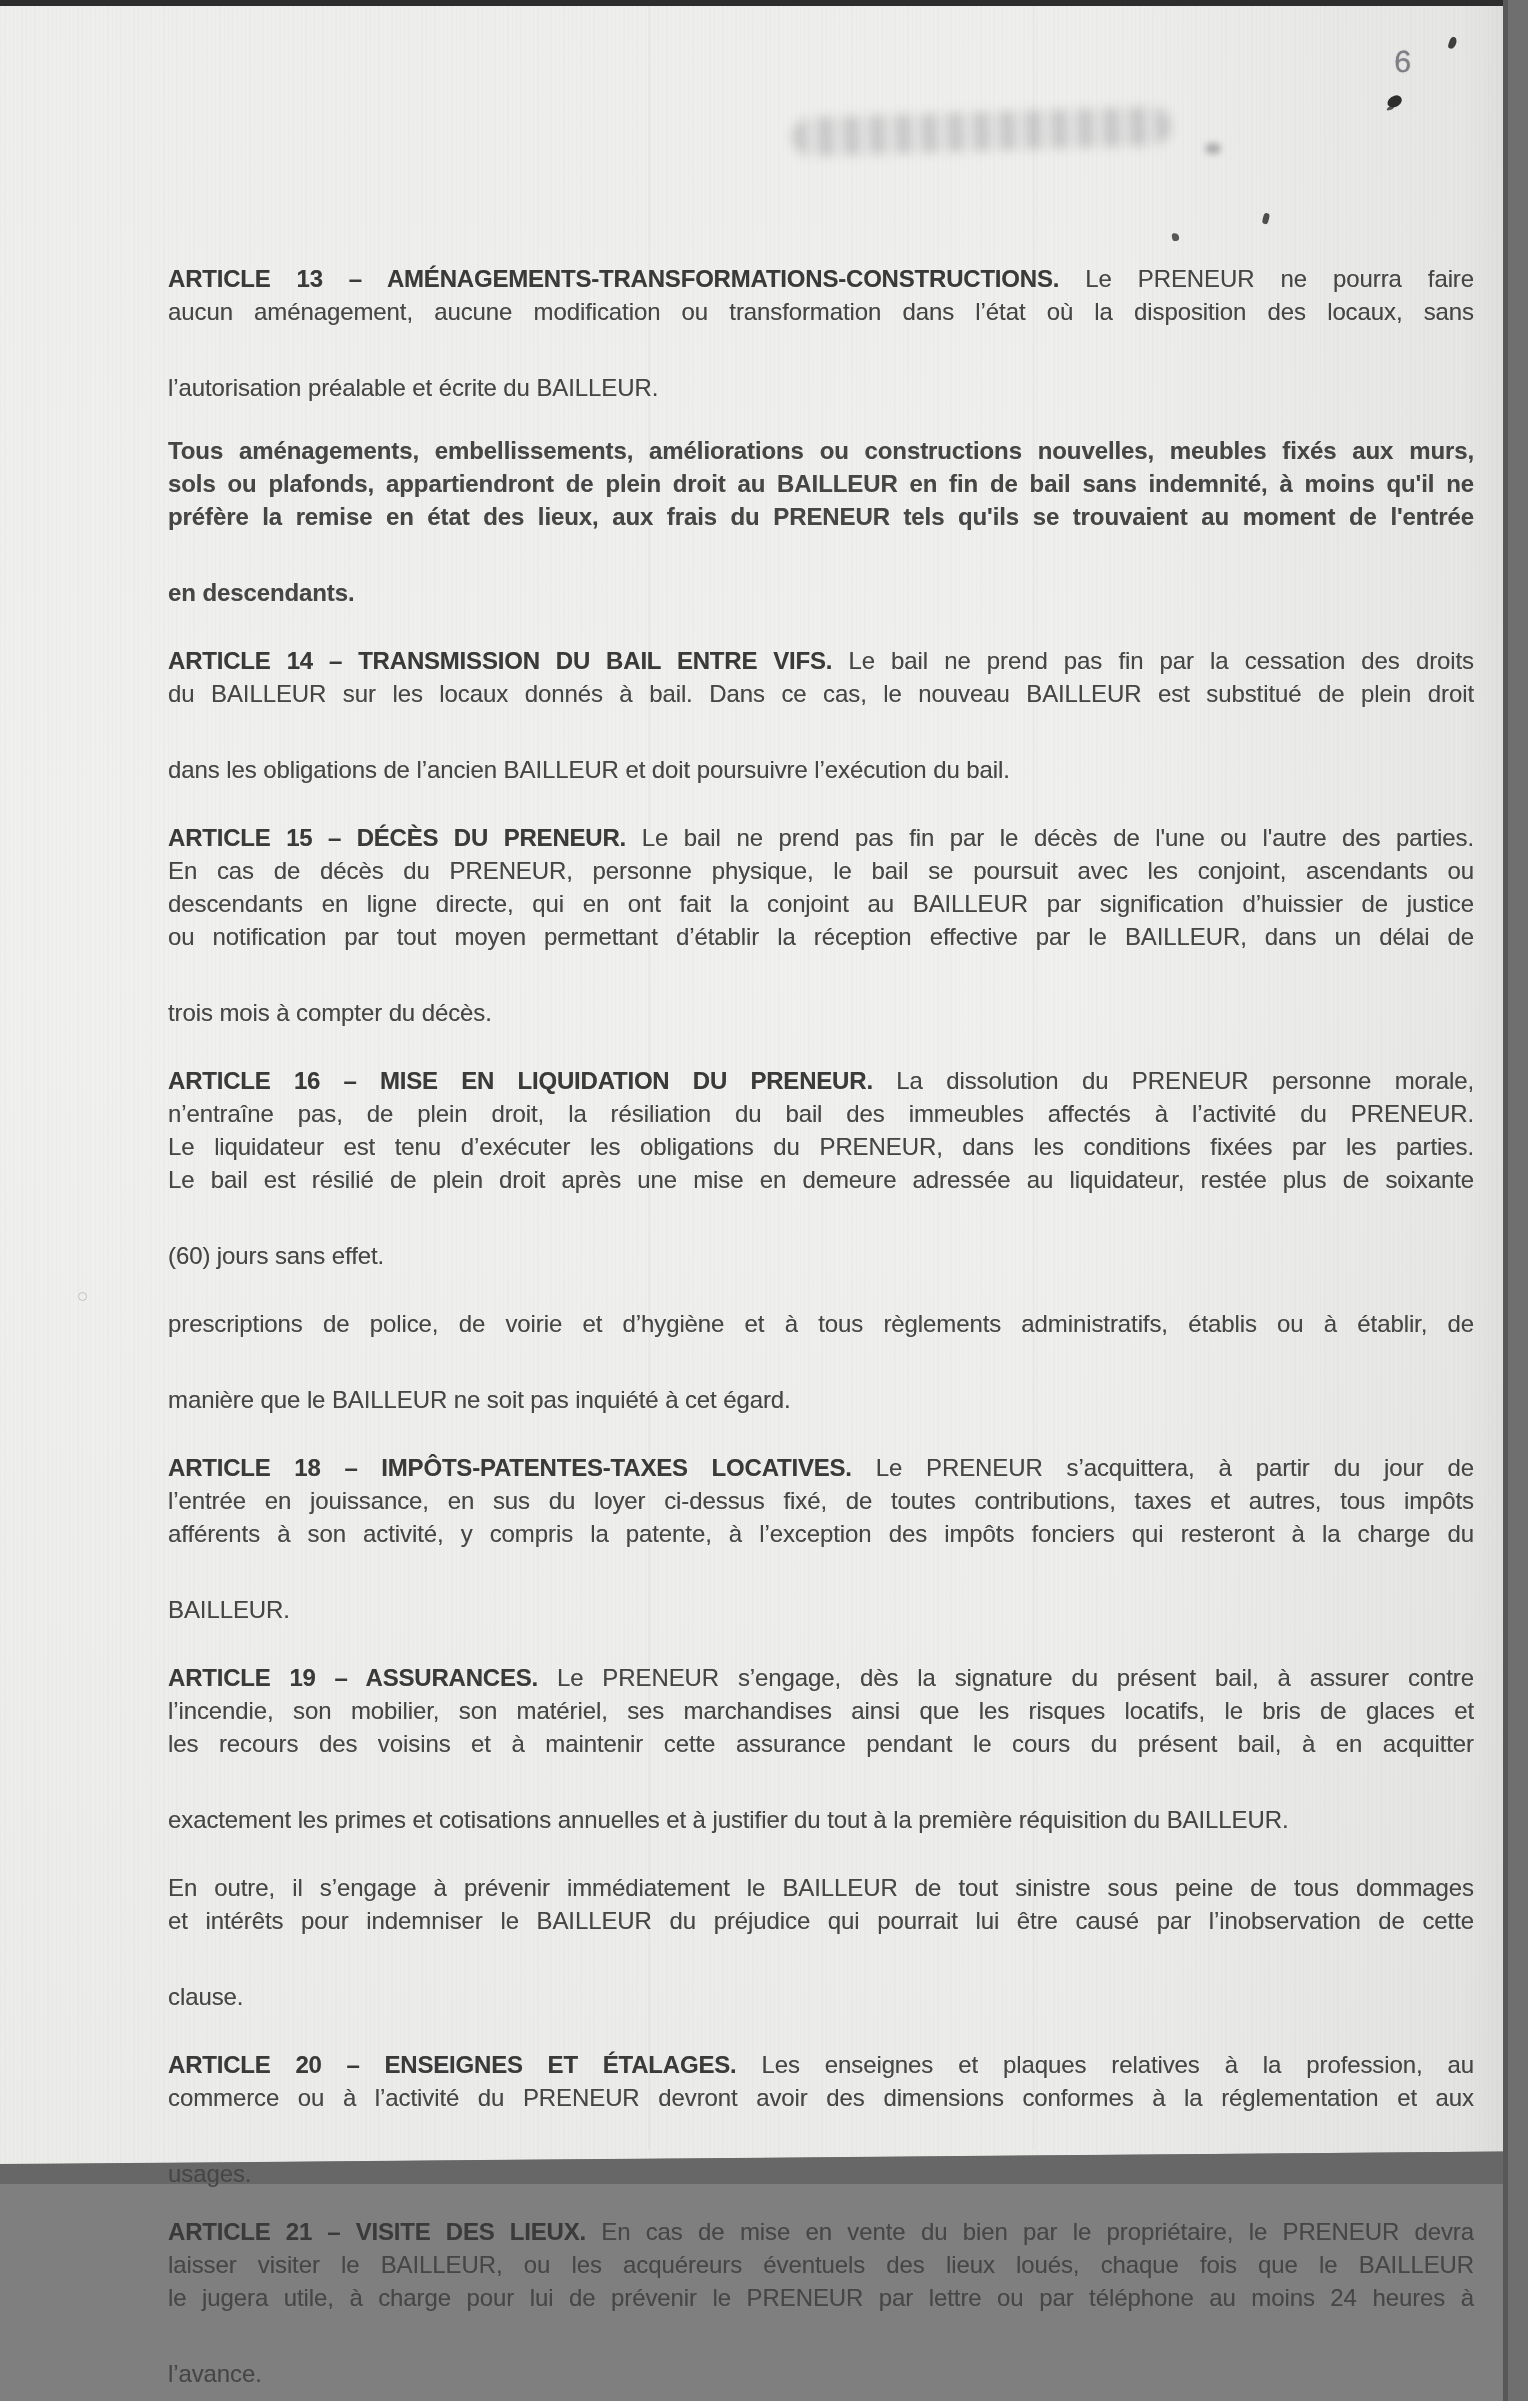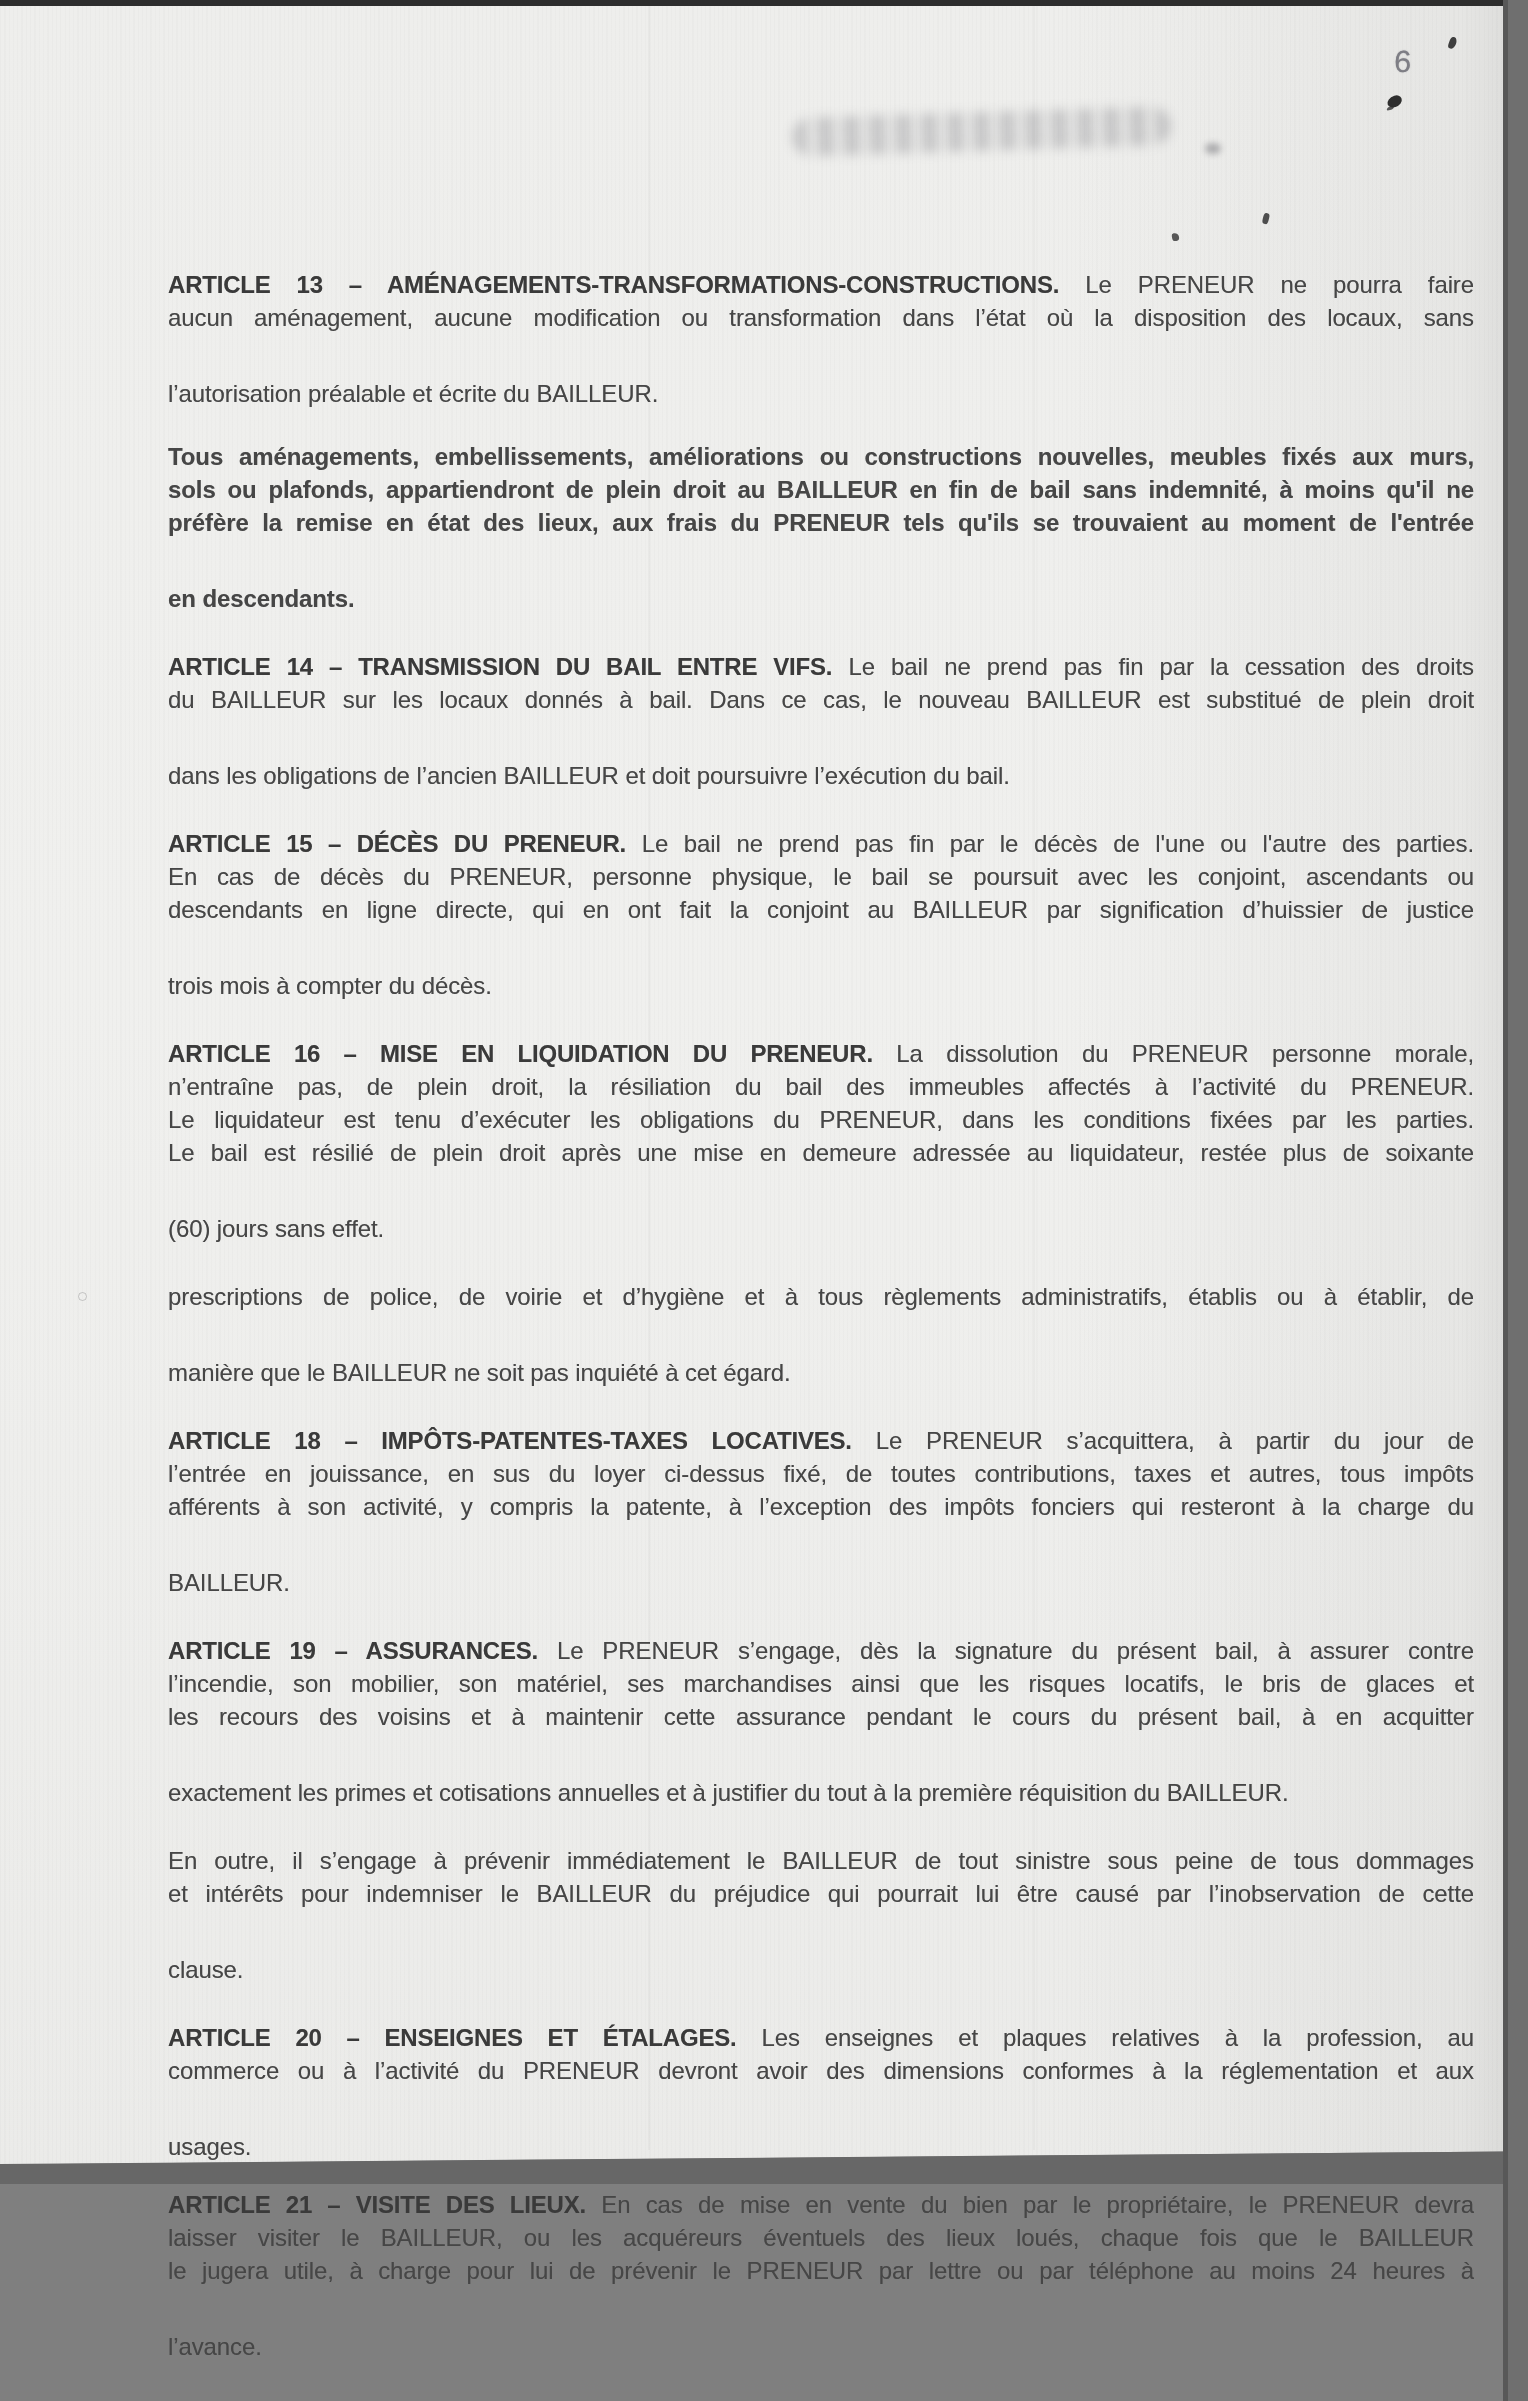--- a/index.html
+++ b/index.html
@@ -46,21 +46,21 @@
     background:rgba(110,110,116,.5);filter:blur(3.1px);
   }
   .speck{position:absolute;}
   .speck-quote-top{left:1449px;top:37px;width:7.4px;height:12.3px;background:#3e3e3e;border-radius:45% 55% 60% 40%;transform:rotate(20deg);}
   .speck-blob{left:1387px;top:96px;width:15px;height:10.5px;background:#2e2e2e;border-radius:60% 40% 55% 45%;transform:rotate(-18deg);box-shadow:-6.2px 5px 0 -3.7px #555;}
   .speck-tick-a{left:1263px;top:213px;width:5.5px;height:10.5px;background:#4d4d4d;border-radius:40%;transform:rotate(14deg);}
   .speck-tick-b{left:1172px;top:233px;width:7.4px;height:8px;background:#575757;border-radius:35% 65% 50% 50%;transform:rotate(-10deg);}
   .speck-ring{left:78px;top:1292px;width:7.4px;height:7.4px;border:1.2px solid #a0a0a0;border-radius:50%;opacity:.55;background:transparent;}
 
   .doc{
-    position:absolute;left:168px;top:268px;width:1306px;
+    position:absolute;left:168px;top:262px;width:1306px;
     font-size:24px;line-height:33px;letter-spacing:-0.1px;
     color:#464646;text-shadow:0 0 0.6px rgba(90,90,90,0.45);
   }
   .para{margin:0;}
   .para + .para{margin-top:35px;}
   .para:nth-child(2){margin-top:30px;font-weight:bold;}
   .para:nth-child(11){margin-top:25px;}
   .line{text-align:justify;text-align-last:justify;height:33px;overflow:hidden;}
   .line.lastline{text-align-last:left;margin-top:43px;}
   .bold{font-weight:700;color:#3a3a3a;letter-spacing:-0.2px;}
@@ -104,20 +104,21 @@
     </div>
     <div class="para">
       <div class="line"><span class="bold">ARTICLE 14 – TRANSMISSION DU BAIL ENTRE VIFS.</span><span> Le bail ne prend pas fin par la cessation des droits</span></div>
       <div class="line"><span>du BAILLEUR sur les locaux donnés à bail. Dans ce cas, le nouveau BAILLEUR est substitué de plein droit</span></div>
       <div class="line lastline"><span>dans les obligations de l’ancien BAILLEUR et doit poursuivre l’exécution du bail.</span></div>
     </div>
     <div class="para">
       <div class="line"><span class="bold">ARTICLE 15 – DÉCÈS DU PRENEUR.</span><span> Le bail ne prend pas fin par le décès de l'une ou l'autre des parties.</span></div>
       <div class="line"><span>En cas de décès du PRENEUR, personne physique, le bail se poursuit avec les conjoint, ascendants ou</span></div>
       <div class="line"><span>descendants en ligne directe, qui en ont fait la conjoint au BAILLEUR par signification d’huissier de justice</span></div>
+      <div class="line"><span>ou notification par tout moyen permettant d’établir la réception effective par le BAILLEUR, dans un délai de</span></div>
       <div class="line lastline"><span>trois mois à compter du décès.</span></div>
     </div>
     <div class="para">
       <div class="line"><span class="bold">ARTICLE 16 – MISE EN LIQUIDATION DU PRENEUR.</span><span> La dissolution du PRENEUR personne morale,</span></div>
       <div class="line"><span>n’entraîne pas, de plein droit, la résiliation du bail des immeubles affectés à l’activité du PRENEUR.</span></div>
       <div class="line"><span>Le liquidateur est tenu d’exécuter les obligations du PRENEUR, dans les conditions fixées par les parties.</span></div>
       <div class="line"><span>Le bail est résilié de plein droit après une mise en demeure adressée au liquidateur, restée plus de soixante</span></div>
       <div class="line lastline"><span>(60) jours sans effet.</span></div>
     </div>
     <div class="para">

